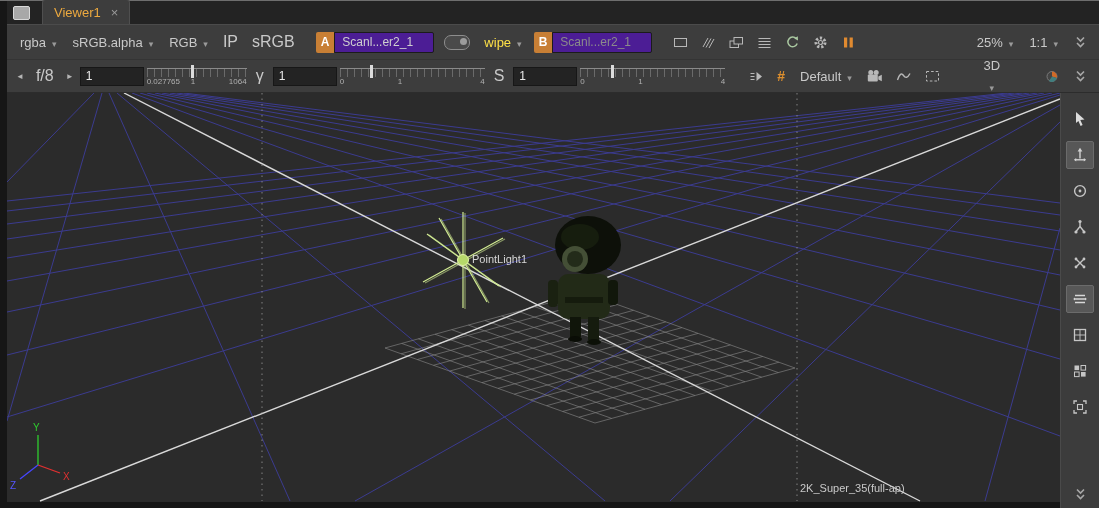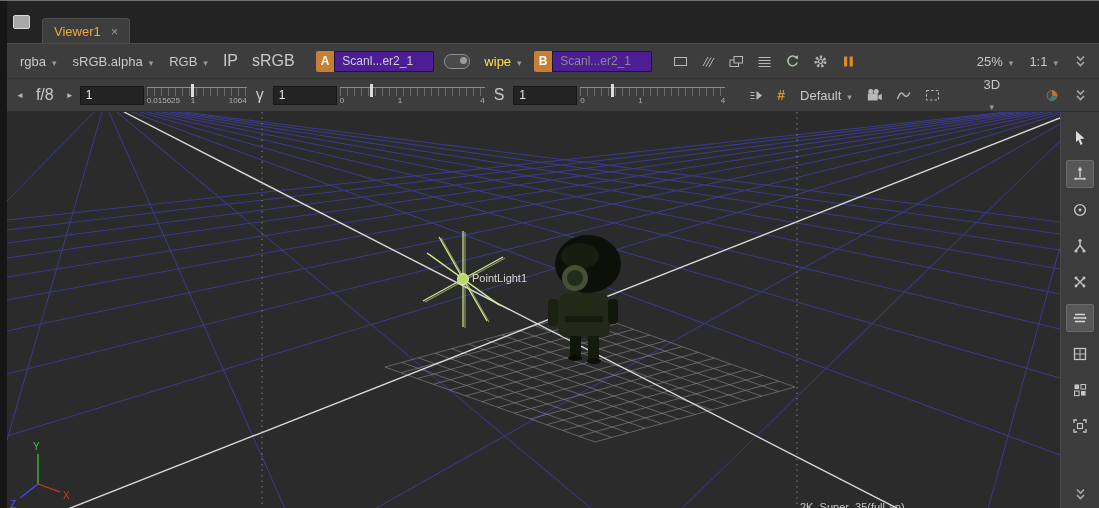--- a/index.html
+++ b/index.html
@@ -5,21 +5,21 @@
   html,body{margin:0;padding:0;}
   body{
     width:1099px;height:508px;overflow:hidden;background:#0f0f0f;
     font-family:"Liberation Sans","DejaVu Sans",sans-serif;
   }
   .window{display:flex;width:1099px;height:508px;box-sizing:border-box;border-top:1px solid #6e6e6e;background:#161616;}
   .gutter{width:7px;background:#161616;}
   .content{width:1092px;display:flex;flex-direction:column;}
 
   
-  .tabbar{height:42px;background:#232323;display:flex;align-items:center;padding-left:6px;}
+  .tabbar{height:23px;background:#232323;display:flex;align-items:center;padding-left:6px;}
   .pane-icon{width:15px;height:12px;background:#a8a8a8;border:1px solid #d8d8d8;border-radius:2px;margin-right:12px;}
   .tab{align-self:flex-end;height:25px;background:#3d3d3d;border:1px solid #4f4f4f;border-bottom:none;
        border-radius:4px 4px 0 0;display:flex;align-items:center;gap:10px;padding:0 11px;box-sizing:border-box;}
   .tab-title{color:#eca93f;font-size:13px;}
   .tab-close{color:#9a9a9a;font-size:13px;line-height:1;}
 
   
   .toolbar{background:#3d3d3d;display:flex;align-items:center;box-sizing:border-box;}
   .row1{height:35px;padding:0 6px;gap:2px;border-top:1px solid #4b4b4b;}
   .row2{height:34px;padding:0 6px;gap:3px;border-top:1px solid #343434;border-bottom:1px solid #2c2c2c;}
@@ -174,21 +174,21 @@
 
     <div class="toolbar row2">
       <span class="tri tri-l"></span>
       <span class="lbl">f/8</span>
       <span class="tri tri-r"></span>
       <div class="num">1</div>
       <div class="sliderblk w100">
         <div class="track"></div>
         <div class="handle" style="left:44%"></div>
         <div class="slabels">
-          <span class="sl l">0.015625</span>
+          <span class="sl l">0.027765</span>
           <span class="sl m44">1</span>
           <span class="sl r">1064</span>
         </div>
       </div>
       <span class="lbl">γ</span>
       <div class="num">1</div>
       <div class="sliderblk w145">
         <div class="track"></div>
         <div class="handle" style="left:21%"></div>
         <div class="slabels">

